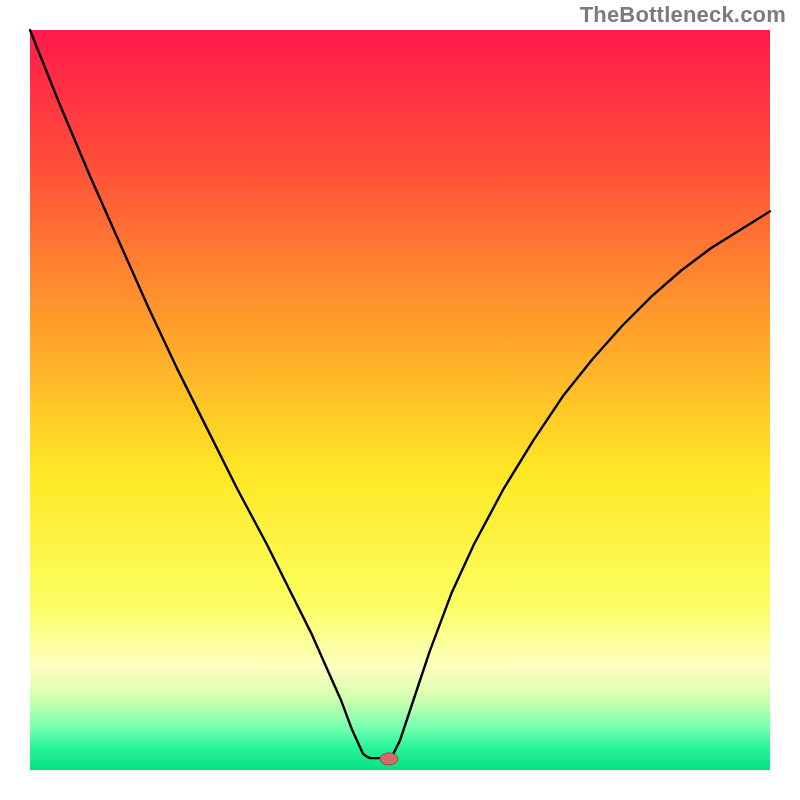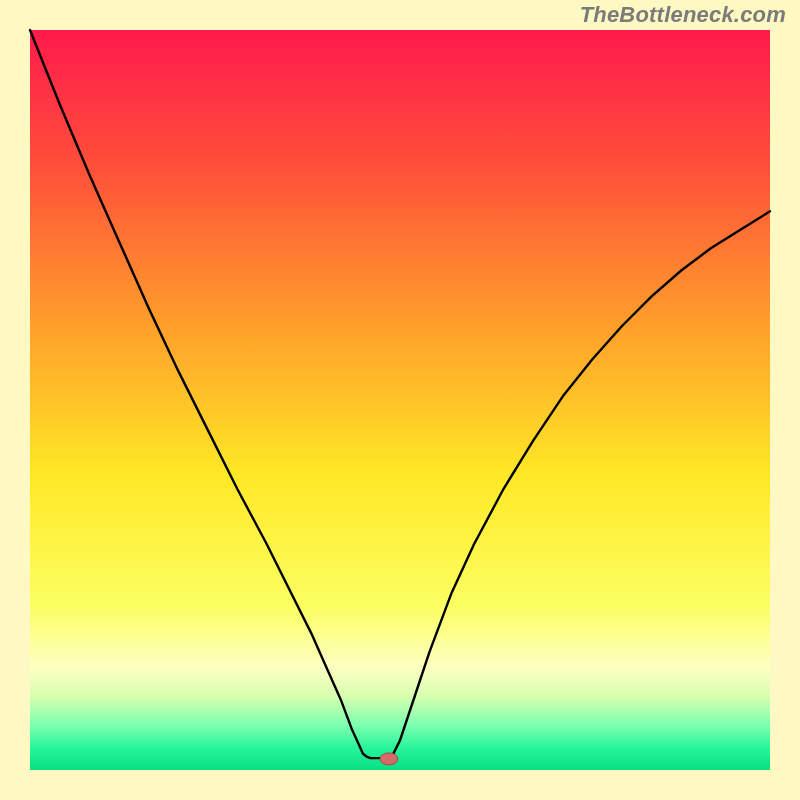--- a/index.html
+++ b/index.html
@@ -7,22 +7,21 @@
     padding: 0;
     width: 800px;
     height: 800px;
     background: #000;
     font-family: Arial, Helvetica, sans-serif;
   }
   .frame {
     position: relative;
     width: 800px;
     height: 800px;
-    background: #fef9c3;
-    font-style: italic;
+    background: #ffffff;
   }
   .watermark {
     position: absolute;
     top: 2px;
     right: 14px;
     color: #7b7b7b;
     font-size: 22px;
     font-weight: 600;
     letter-spacing: 0.2px;
     z-index: 10;

